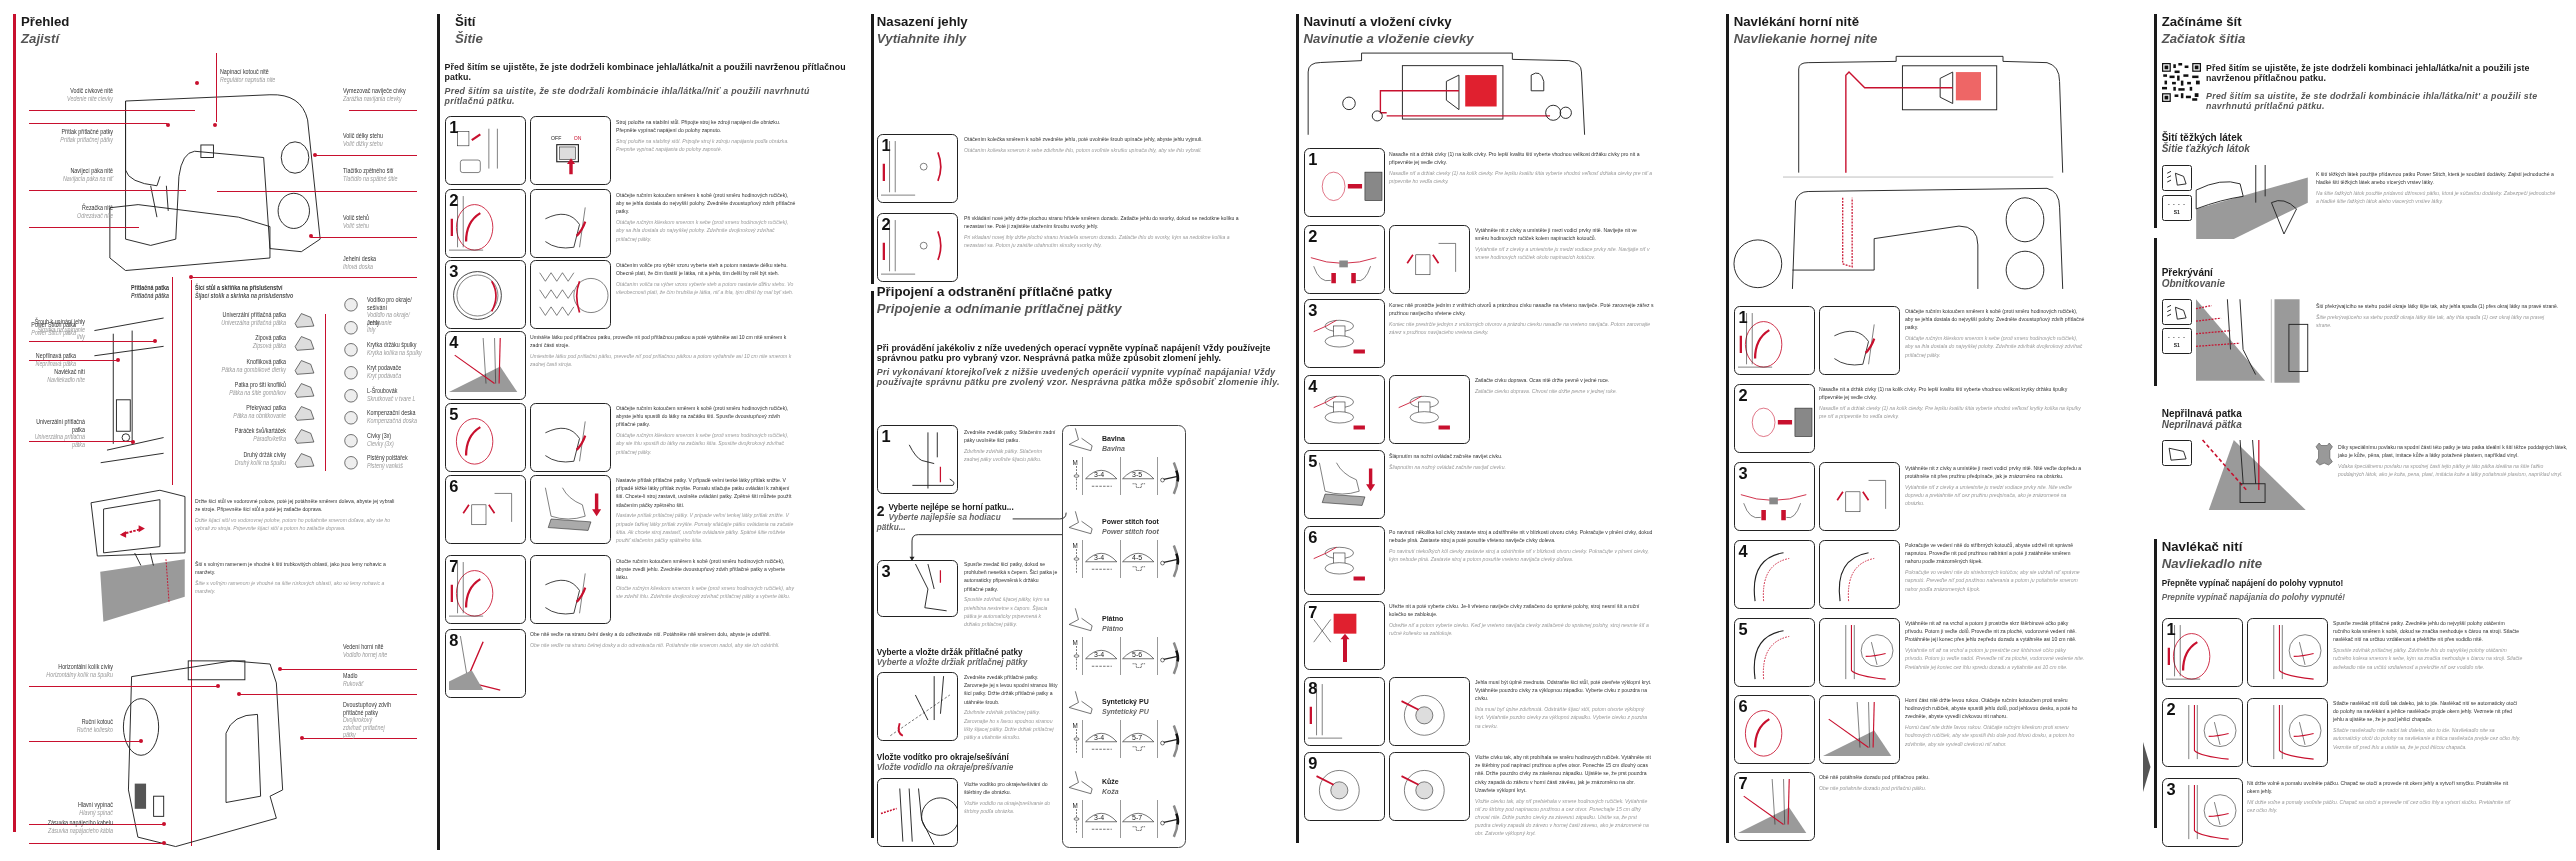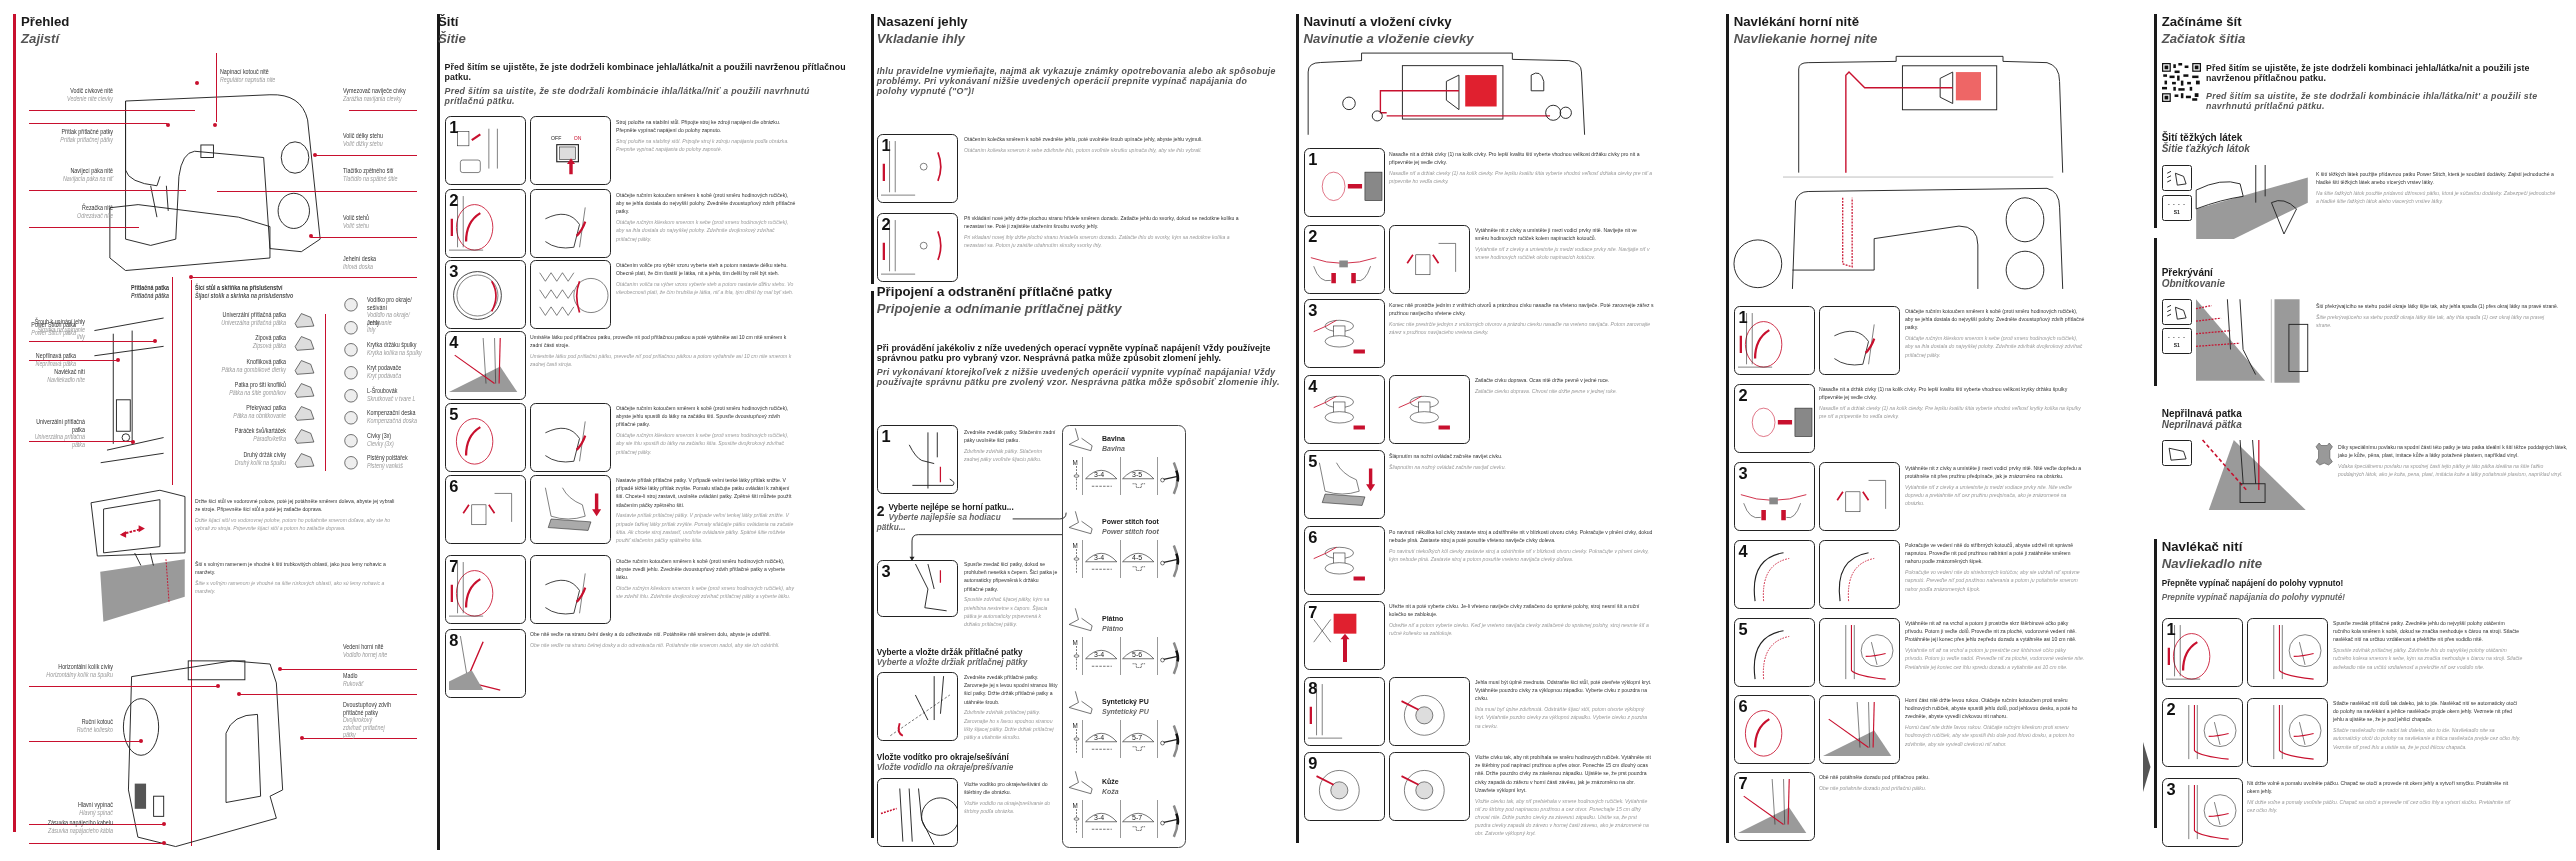--- a/index.html
+++ b/index.html
@@ -333,21 +333,21 @@
       <div class="lbli r">Hlavný spínač</div>
     </div>
   <div style="position:absolute;left:25px;top:819px;width:88px">
     <div class="lbl r">Zásuvka napájecího kabelu</div>
       <div class="lbli r">Zásuvka napájacieho kábla</div>
     </div>
 </div>
 
 <div class="col" style="left:437px;width:431px">
   <div class="bar" style="left:0;height:836px"></div>
-  <div style="position:absolute;left:1px;top:14px">
+  <div style="position:absolute;left:18px;top:14px">
     <div class="h1">Šití</div>
     <div class="h1i">Šitie</div>
   </div>
   <div style="position:absolute;left:7.5px;top:62px;width:403px">
     <div class="warn">Před šitím se ujistěte, že jste dodrželi kombinace jehla/látka/nit a použili navrženou přítlačnou patku.</div>
     <div class="warni">Pred šitím sa uistite, že ste dodržali kombinácie ihla/látka//niť a použili navrhnutú prítlačnú pätku.</div>
   </div>
   <div id="sew-steps">
       <div class="box" style="left: 7.5px; top: 116px; width: 81px; height: 69px;">
         <div class="num">1</div>
@@ -499,24 +499,23 @@
         <div class="ti">Obe nite veďte na stranu čelnej dosky a do odrezávača nití. Potiahnite nite smerom nadol, aby ste ich odstrihli.</div>
       </div>
     </div>
 </div>
 
 <div class="col" style="left:868px;width:428px">
   <div class="bar" style="left:3.1px;height:270px"></div>
   <div class="bar" style="left:3.1px;top:291px;height:547px"></div>
   <div style="position:absolute;left:8.8px;top:14px">
     <div class="h1">Nasazení jehly</div>
-    <div class="h1i">Vkladanie ihly</div>
+    <div class="h1i">Vytiahnite ihly</div>
   </div>
   <div style="position:absolute;left:8.8px;top:62px;width:403px">
-    <div class="warni">Ihlu pravidelne vymieňajte, najmä ak vykazuje známky opotrebovania alebo ak spôsobuje problémy. Pri vykonávaní nižšie uvedených operácií prepnite vypínač napájania do polohy vypnuté ("O")!</div>
   </div>
   <div id="needle-steps">
       <div class="box" style="left: 8.8px; top: 134px; width: 81px; height: 69px;">
         <div class="num">1</div>
         <svg width="74" height="63" viewBox="0 0 130 100" preserveAspectRatio="xMidYMid meet" style="left: 3.1px; top: 3.1px;">
           <path d="M15 0 L15 90 M25 0 L25 90" stroke="#222" fill="none"></path>
           <path d="M5 70 L5 40" stroke="#c8102e" stroke-width="4"></path>
           <line x1="0" y1="95" x2="60" y2="95" stroke="#222"></line>
           <circle cx="75" cy="45" r="6" stroke="#222" fill="none"></circle>
           <path d="M100 20 Q110 45 100 70" stroke="#c8102e" stroke-width="3" fill="none"></path>

